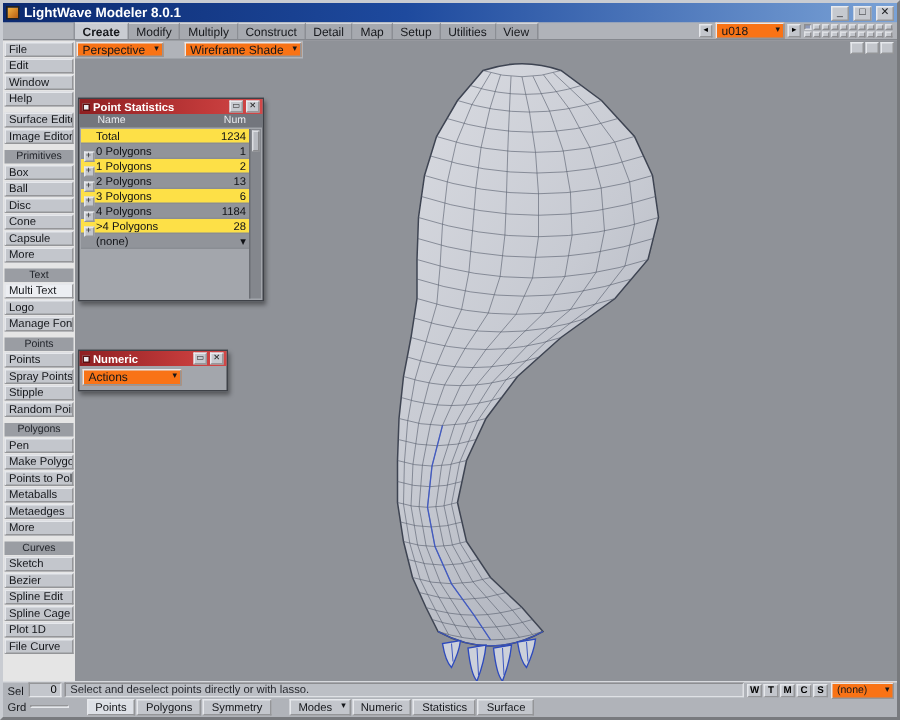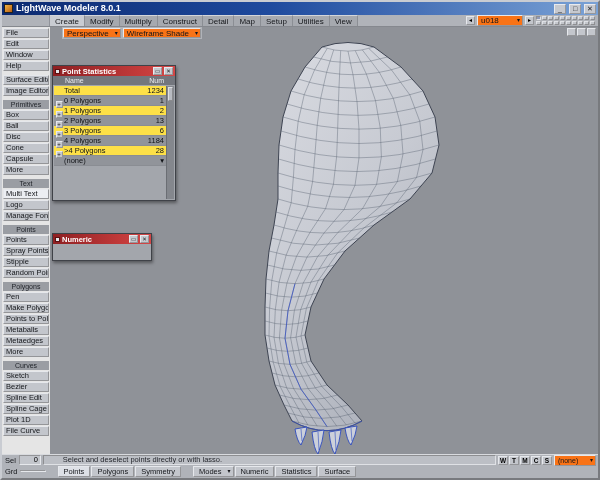--- a/index.html
+++ b/index.html
@@ -7,36 +7,36 @@
 body{font-family:"Liberation Sans","DejaVu Sans",sans-serif;background:#6b6e74;overflow:hidden}
 .app{position:absolute;left:0;top:0;width:600px;height:480px;display:flex;flex-direction:column;background:#b4b7bd;border:2px outset #c9ccd2}
 .titlebar{height:13px;flex:none;background:linear-gradient(90deg,#0c2a70 0%,#1e4a9e 45%,#7aa2d6 100%);display:flex;align-items:center;gap:3px;padding:0 2px}
 .ticon{width:9px;height:9px;flex:none;background:linear-gradient(135deg,#f4b542,#b85e12);border:1px solid #222}
 .title-text{flex:1;color:#fff;font-size:9px;font-weight:bold;line-height:11px;white-space:nowrap;overflow:hidden}
 .winbtn{flex:none;width:12px;height:10px;background:#c6c9cf;border:1px outset #e8eaee;font-size:7px;line-height:8px;text-align:center;color:#1c1e22}
 .menubar{height:12px;flex:none;background:#b0b3b9;border-bottom:1px solid #85888e;display:flex;align-items:stretch}
 .menuspacer{width:48px;flex:none;border-right:1px solid #90939a}
 .tabs{display:flex}
 .tab{padding:0 5px;font-size:8px;line-height:11px;color:#16181c;background:#a6a9af;border-right:1px solid #8b8e94;border-top:1px solid #d4d6da}
-.tab.active{background:#c9ccd2;font-weight:normal}
+.tab.active{background:#c9ccd2;font-weight:bold}
 .mb-right{margin-left:auto;display:flex;align-items:center;gap:2px;padding:0 3px}
 .mbtn{width:9px;height:9px;background:#c3c6cc;border:1px outset #e6e8ec;font-size:5px;line-height:7px;text-align:center}
 .objsel{width:46px}
 .layer-grid{display:grid;grid-template-columns:repeat(10,5px);grid-auto-rows:4px;gap:1px}
 .lcell{background:#c3c6cc;border:1px outset #dfe1e5}
 .lcell.on{background:#8e99b8;border-style:inset}
 .main{flex:1;display:flex;min-height:0;position:relative}
 .sidebar{width:48px;flex:none;background:#e5e5e5;padding:1px;overflow:hidden}
 .sbtn{height:10px;margin-bottom:1px;background:#c3c6cc;border:1px outset #e6e8ec;font-size:7.5px;line-height:8px;padding:0 2px;color:#14161a;white-space:nowrap;overflow:hidden}
 .sbtn.sel{background:#eceef2}
 .shead{height:9px;font-size:7px;line-height:9px;text-align:center;color:#23262c;background:#9a9da3;margin-bottom:1px}
 .sgap{height:3px}
 .viewport{flex:1;position:relative;background:#8f9298;overflow:hidden}
 #model{position:absolute;left:0;top:0}
-.vp-toolbar{position:absolute;left:12px;top:0;height:12px;display:flex;gap:2px;padding:1px;background:#b0b3b9}
+.vp-toolbar{position:absolute;left:0;top:0;height:12px;display:flex;gap:14px;padding:1px;background:#b0b3b9}
 .vdrop{position:relative;background:#f97316;border:1px outset #e6e8ec;font-size:8px;line-height:9px;padding:0 11px 0 3px;color:#14161a;white-space:nowrap}
 .vdrop:after{content:"▾";position:absolute;right:2px;top:0;font-size:6px;line-height:9px}
 .vp-ctrl{position:absolute;right:2px;top:1px;display:flex;gap:1px}
 .vp-ctrl span{width:9px;height:8px;background:#c3c6cc;border:1px outset #e6e8ec}
 .panel{position:absolute;background:#a3a6ac;border:1px solid #3f4248;box-shadow:1px 2px 3px rgba(0,0,0,.4)}
 .ptitle{height:10px;background:linear-gradient(90deg,#8e1f22,#c23a3a 70%,#d24848);display:flex;align-items:center;gap:2px;padding:0 2px}
 .pticon{width:5px;height:5px;background:#e8eaee;border:1px solid #5a1012;flex:none}
 .ptext{flex:1;color:#fff;font-size:7.5px;font-weight:bold;line-height:9px;white-space:nowrap;overflow:hidden}
 .pbtn{flex:none;width:9px;height:8px;background:#c6c9cf;border:1px outset #e8eaee;font-size:5.5px;line-height:6px;text-align:center;color:#222}
 .phead{height:9px;background:#73767d;color:#e9ebee;font-size:7px;line-height:9px;display:flex;padding-right:9px}
@@ -48,21 +48,21 @@
 .psigncell{width:10px;flex:none;text-align:center}
 .psign{display:inline-block;width:7px;height:7px;background:#c3c6cc;border:1px outset #e6e8ec;font-size:6px;line-height:5px;color:#222}
 .pname{flex:1;font-size:7.5px;color:#101216;white-space:nowrap;overflow:hidden}
 .pnum{width:28px;text-align:right;font-size:7.5px;color:#101216;padding-right:2px}
 .pscroll{position:absolute;top:20px;right:1px;width:8px;bottom:1px;background:#84878d;border-left:1px solid #6b6e74}
 .pthumb{margin:1px;height:14px;background:#b8bbc1;border:1px outset #dcdee2}
 .numbody{padding:2px}
 .statusbar{height:11px;flex:none;background:#b0b3b9;border-top:1px solid #d8dade;display:flex;align-items:center;gap:2px;padding:0 2px}
 .slabel{font-size:7.5px;color:#16181c;padding:0 1px}
 .sval{width:22px;background:#c3c6cc;border:1px inset #e6e8ec;font-size:7.5px;line-height:8px;text-align:right;padding:0 2px}
-.shint{flex:1;font-size:7.5px;color:#26282e;background:#bcbfc5;border:1px inset #dfe1e5;line-height:8px;padding:0 19px;white-space:nowrap;overflow:hidden}
+.shint{flex:1;font-size:7.5px;color:#26282e;background:#bcbfc5;border:1px inset #dfe1e5;line-height:8px;padding:0 3px;white-space:nowrap;overflow:hidden}
 .vmaps{display:flex;gap:1px}
 .vbtn{width:10px;height:9px;background:#c3c6cc;border:1px outset #e6e8ec;font-size:6.5px;font-weight:bold;line-height:7px;text-align:center}
 .nonedrop{width:42px;font-size:7px}
 .bottombar{height:13px;flex:none;background:#b0b3b9;display:flex;align-items:center;gap:1px;padding:0 2px 1px}
 .gridval{width:26px}
 #mode-buttons,#tool-buttons{display:flex;gap:1px}
 .bbtn{background:#c3c6cc;border:1px outset #e6e8ec;font-size:7.5px;line-height:9px;padding:0 5px;color:#14161a;white-space:nowrap}
 .bbtn.bactive{background:#dde0e6}
 .bbtn.drop{padding-right:11px;position:relative}
 .bbtn.drop:after{content:"▾";position:absolute;right:2px;top:0;font-size:6px;line-height:9px}
@@ -299,20 +299,23 @@
           </div>
       </div>
 
       <div class="panel" id="numeric-panel" style="left:2px;top:206px;width:100px;height:28px">
         <div class="ptitle">
           <span class="pticon"></span>
           <span class="ptext">Numeric</span>
           <span class="pbtn">▭</span>
           <span class="pbtn">✕</span>
         </div>
+        <div class="numbody">
+          <div class="vdrop" style="width:66px">Actions</div>
+        </div>
       </div>
     </div>
   </div>
 
   <div class="statusbar">
     <span class="slabel">Sel</span>
     <span class="sval">0</span>
     <span class="shint">Select and deselect points directly or with lasso.</span>
     <span class="vmaps" id="vmap-buttons">
         <span class="vbtn">W</span>

